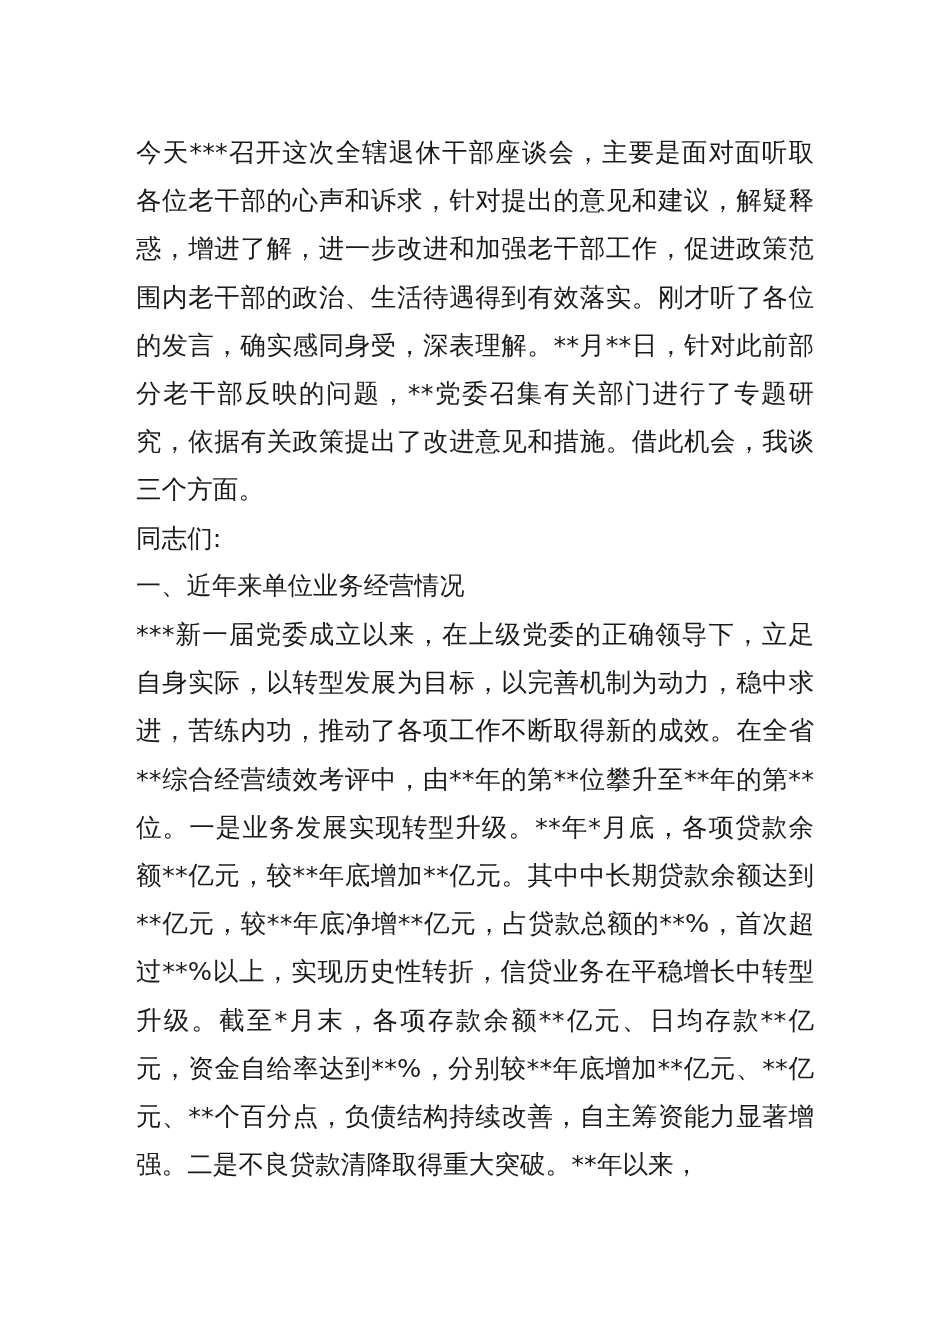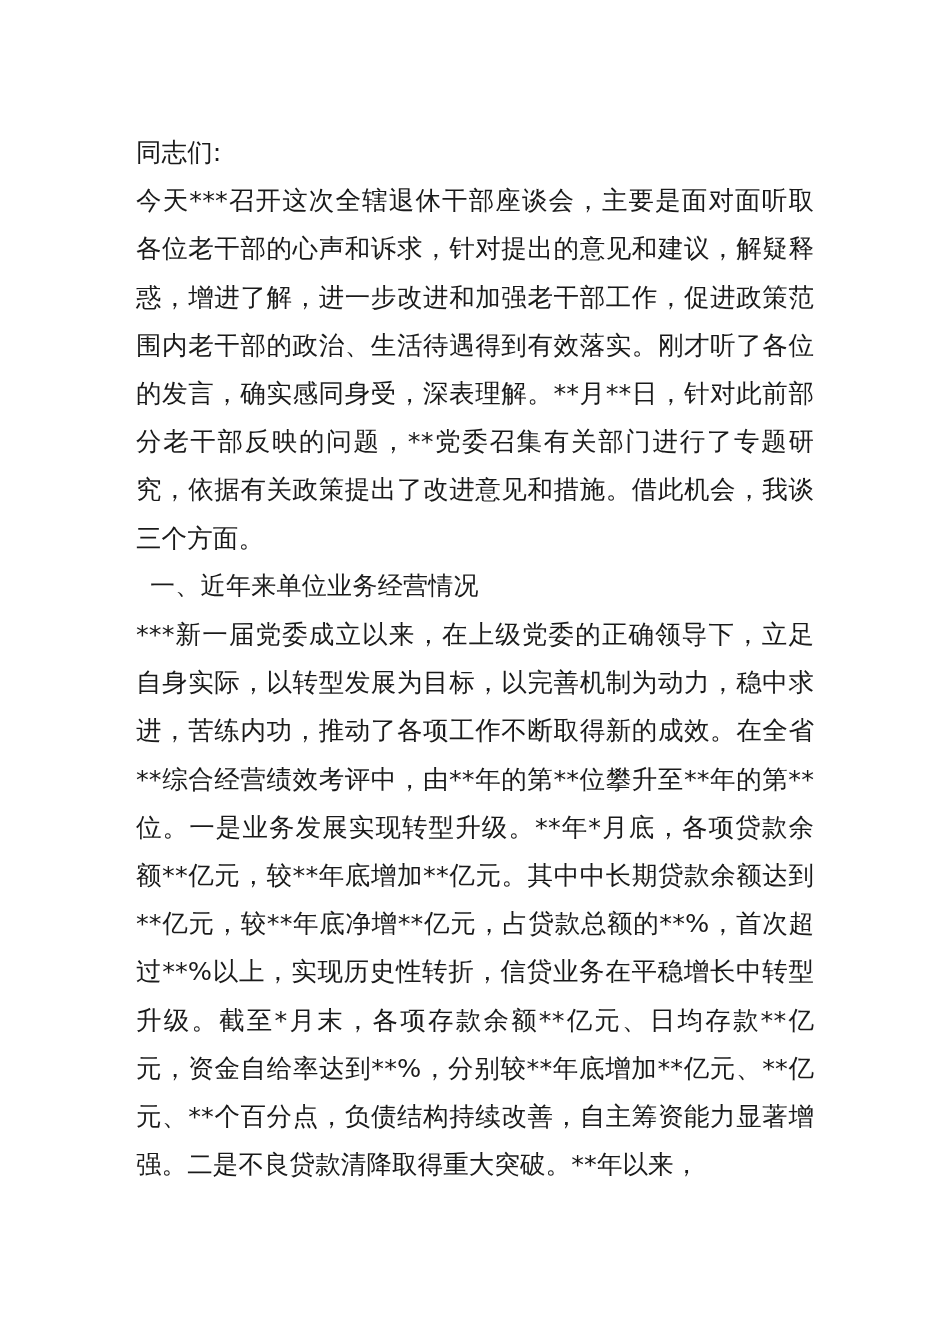--- a/index.html
+++ b/index.html
@@ -38,34 +38,33 @@
     color: #1a1a1a;
     word-break: break-all;
   }
   .para.salutation {
     text-align: left;
   }
   .para.heading {
     text-align: right;
     font-size: 25px;
     letter-spacing: 0.3px;
-    margin-left: 14px;
   }
   .b {
     font-weight: 400;
   }
 </style>
 </head>
 <body>
 
 <div class="page">
   <div class="doc-body">
 
+    <p class="para">今天***召开这次全辖退休干部座谈会，主要是面对面听取各位老干部的心声和诉求，针对提出的意见和建议，解疑释惑，增进了解，进一步改进和加强老干部工作，促进政策范围内老干部的政治、生活待遇得到有效落实。刚才听了各位的发言，确实感同身受，深表理解。**月**日，针对此前部分老干部反映的问题，**党委召集有关部门进行了专题研究，依据有关政策提出了改进意见和措施。借此机会，我谈三个方面。</p>
+
     <p class="para salutation">同志们:</p>
-
-    <p class="para">今天***召开这次全辖退休干部座谈会，主要是面对面听取各位老干部的心声和诉求，针对提出的意见和建议，解疑释惑，增进了解，进一步改进和加强老干部工作，促进政策范围内老干部的政治、生活待遇得到有效落实。刚才听了各位的发言，确实感同身受，深表理解。**月**日，针对此前部分老干部反映的问题，**党委召集有关部门进行了专题研究，依据有关政策提出了改进意见和措施。借此机会，我谈三个方面。</p>
 
     <p class="para heading">一、近年来单位业务经营情况</p>
 
     <p class="para"><span>***新一届党委成立以来，在上级党委的正确领导下，立足自身实际，以转型发展为目标，以完善机制为动力，稳中求进，苦练内功，推动了各项工作不断取得新的成效。在全省**综合经营绩效考评中，由**年的第**位攀升至**年的第**位。</span><span class="b">一是业务发展实现转型升级。</span><span>**年*月底，各项贷款余额**亿元，较**年底增加**亿元。其中中长期贷款余额达到**亿元，较**年底净增**亿元，占贷款总额的**%，首次超过**%以上，实现历史性转折，信贷业务在平稳增长中转型升级。截至*月末，各项存款余额**亿元、日均存款**亿元，资金自给率达到**%，分别较**年底增加**亿元、**亿元、**个百分点，负债结构持续改善，自主筹资能力显著增强。</span><span class="b">二是不良贷款清降取得重大突破。</span><span>**年以来，</span></p>
 
   </div>
 </div>
 
 </body></html>

